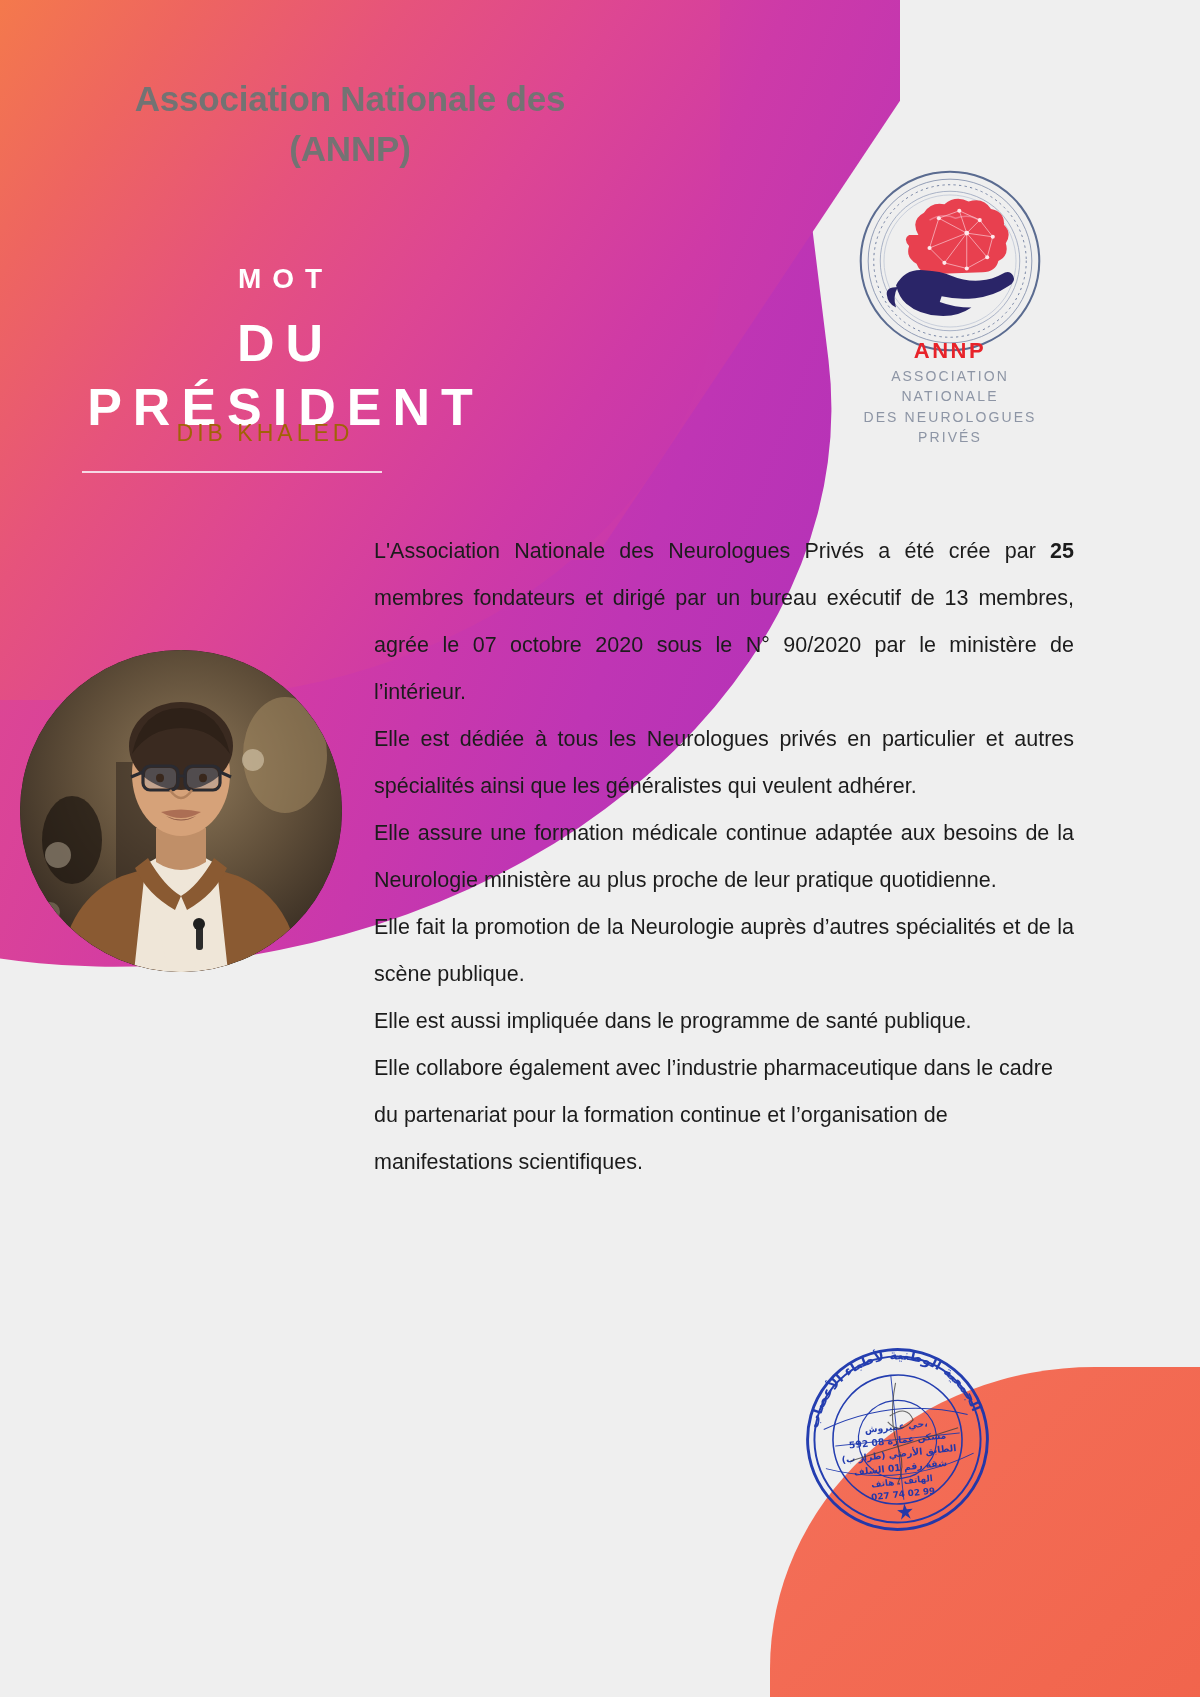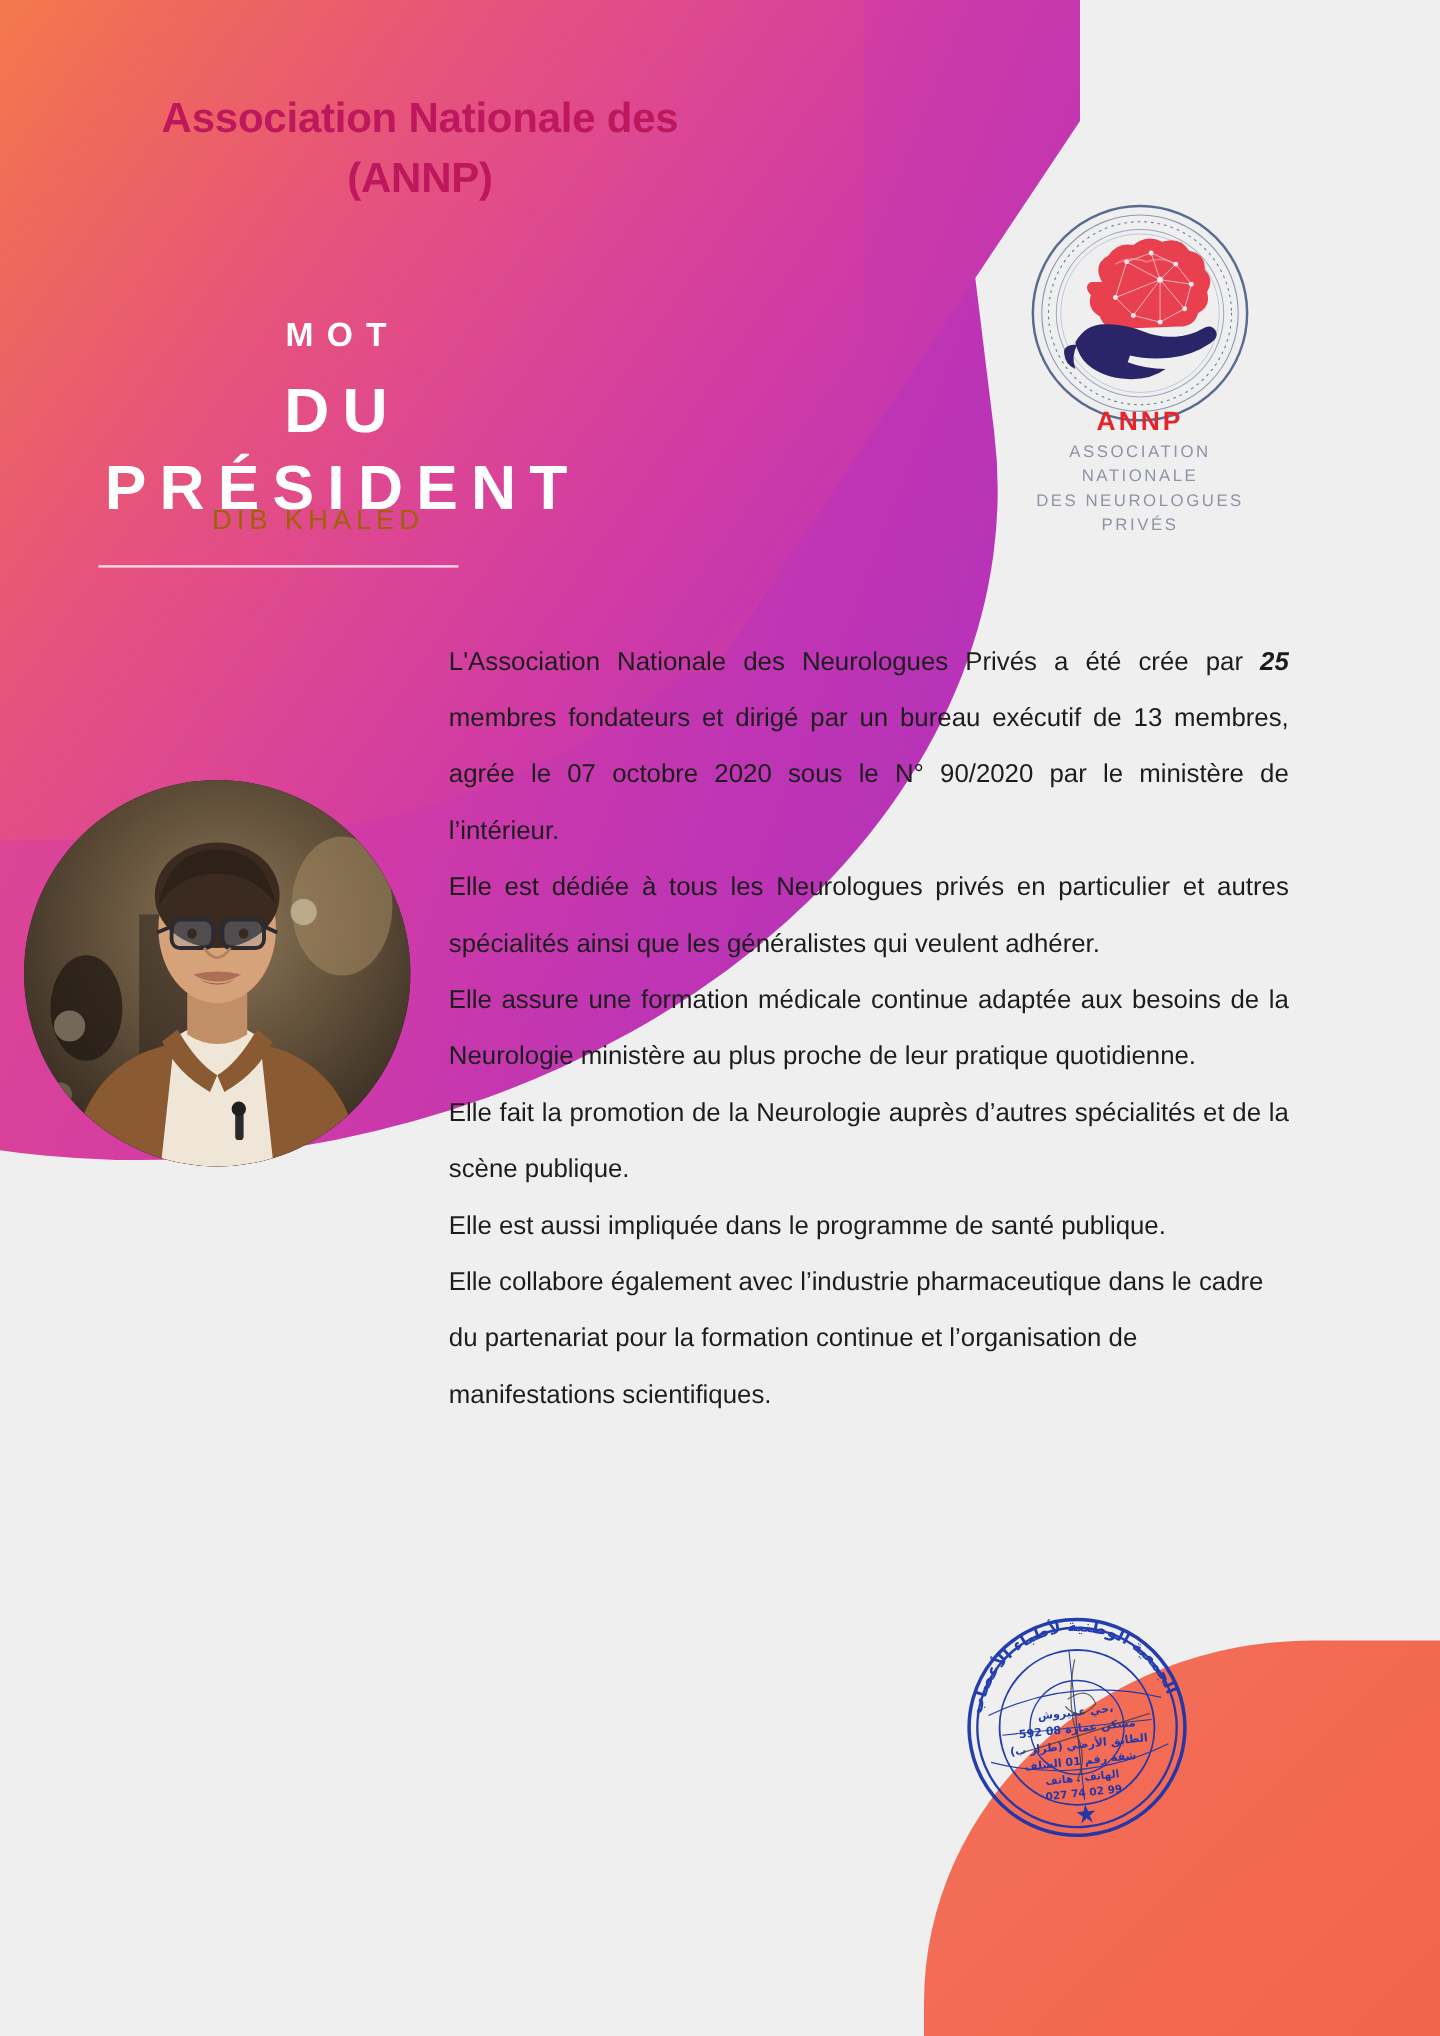--- a/index.html
+++ b/index.html
@@ -84,21 +84,21 @@
     border-radius: 58% 0 0 0;
   }
 
   
   .org-title {
     position: absolute;
     left: 40px;
     top: 74px;
     width: 620px;
     text-align: center;
-    color: #be185d;
+    color: #737373;
     font-size: 35px;
     font-weight: bold;
     line-height: 1.44;
     letter-spacing: -0.2px;
   }
   .org-title .line { display: block; }
 
   .mot-block {
     position: absolute;
     left: 30px;
@@ -202,21 +202,21 @@
     line-height: 47px;
     text-align: justify;
     text-justify: inter-word;
   }
   .body-text p {
     margin: 0;
   }
   .body-text p.last-free {
     text-align: left;
   }
-  .body-text b { font-weight: bold; font-style: italic; }
+  .body-text b { font-weight: bold; }
 
   
   .stamp {
     position: absolute;
     left: 790px;
     top: 1332px;
     width: 215px;
     height: 215px;
     opacity: 0.95;
   }

